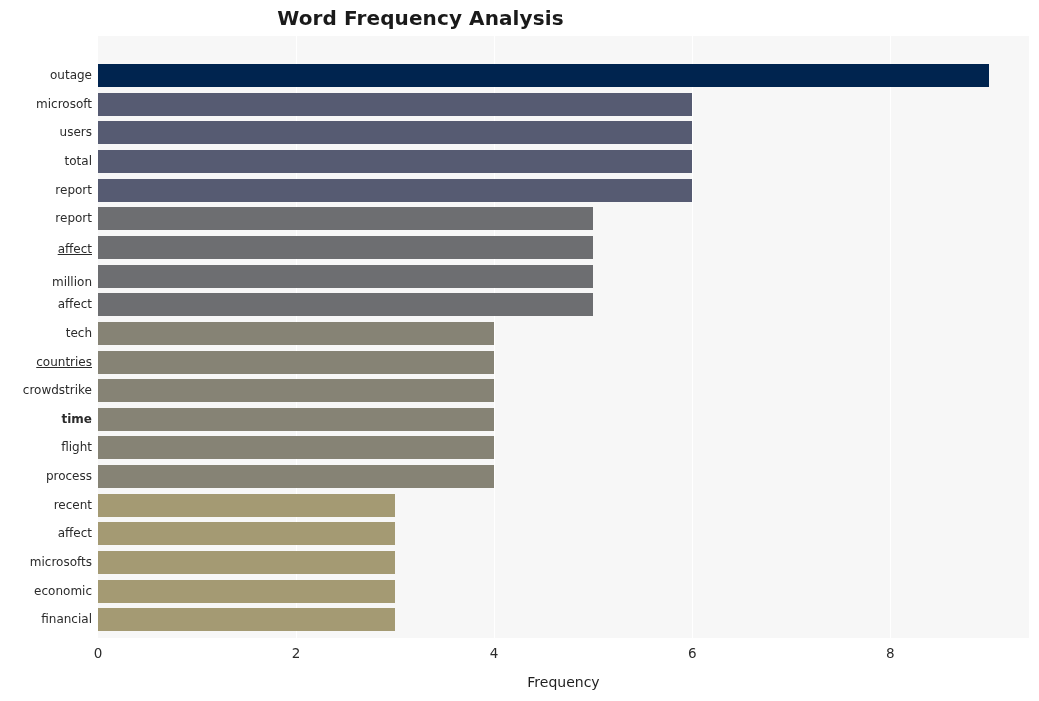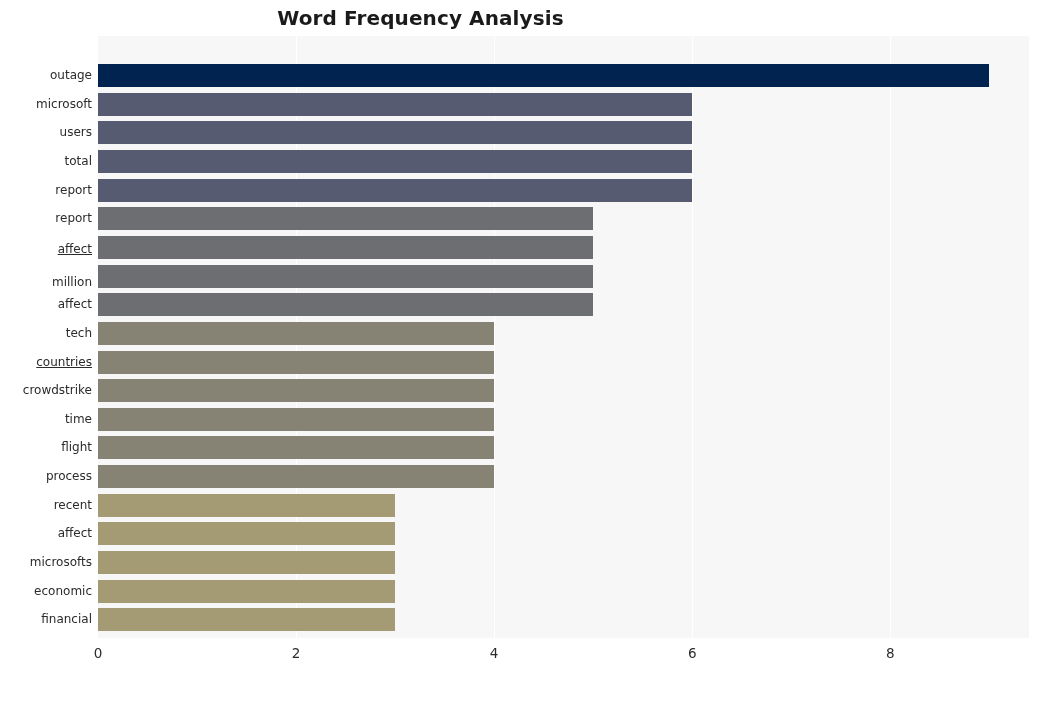--- a/index.html
+++ b/index.html
@@ -150,31 +150,32 @@
       <div class="ytick-label" style="top: 85.3px; padding-left: 7px;">users</div>
       <div class="ytick-label" style="top: 113.95px; padding-left: 48px;">total</div>
       <div class="ytick-label" style="top: 142.6px;">report</div>
       <div class="ytick-label" style="top: 171.25px;">report</div>
       <div class="ytick-label" style="top: 202px; text-decoration: underline;">affect</div>
       <div class="ytick-label" style="top: 228.55px; margin-top: 6px;">million</div>
       <div class="ytick-label" style="top: 257.2px;">affect</div>
       <div class="ytick-label" style="top: 285.85px;">tech</div>
       <div class="ytick-label" style="top: 314.5px; text-decoration: underline;">countries</div>
       <div class="ytick-label" style="top: 343.15px;">crowdstrike</div>
-      <div class="ytick-label" style="top: 371.8px;">time</div>
+      <div class="ytick-label" style="top: 371.8px; font-weight: bold;">time</div>
       <div class="ytick-label" style="top: 400.45px;">flight</div>
       <div class="ytick-label" style="top: 429.1px;">process</div>
       <div class="ytick-label" style="top: 457.75px;">recent</div>
       <div class="ytick-label" style="top: 486.4px;">affect</div>
       <div class="ytick-label" style="top: 515.05px;">microsofts</div>
       <div class="ytick-label" style="top: 543.7px;">economic</div>
       <div class="ytick-label" style="top: 572.35px;">financial</div>
     </div>
   <div id="xlabels-layer">
       <div class="xtick-label" style="left: 98px;">0</div>
       <div class="xtick-label" style="left: 296.085px;">2</div>
       <div class="xtick-label" style="left: 494.17px;">4</div>
       <div class="xtick-label" style="left: 692.255px;">6</div>
       <div class="xtick-label" style="left: 890.34px;">8</div>
     </div>
 
+  <div id="xaxis-title">Frequency</div>
 
 </div>
 
 </body></html>

